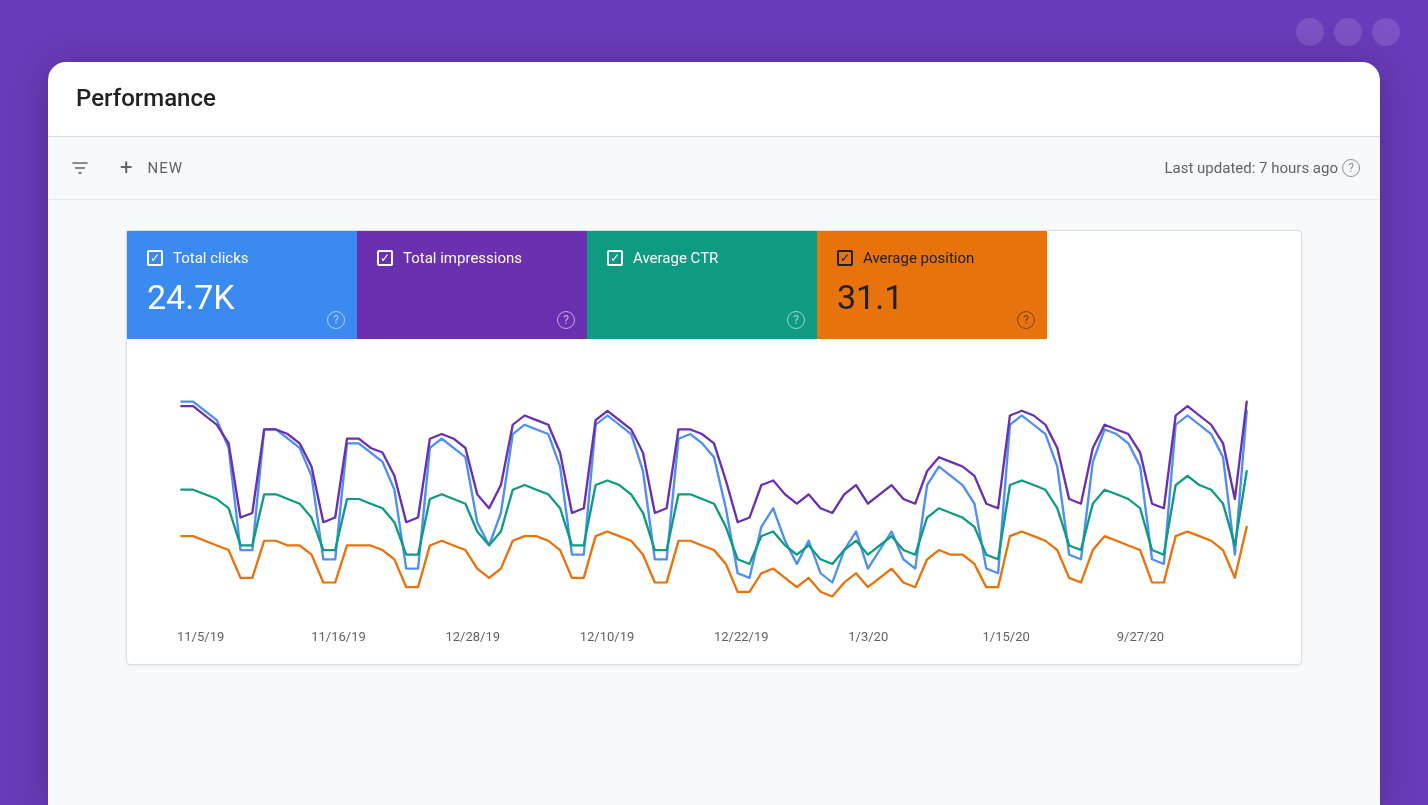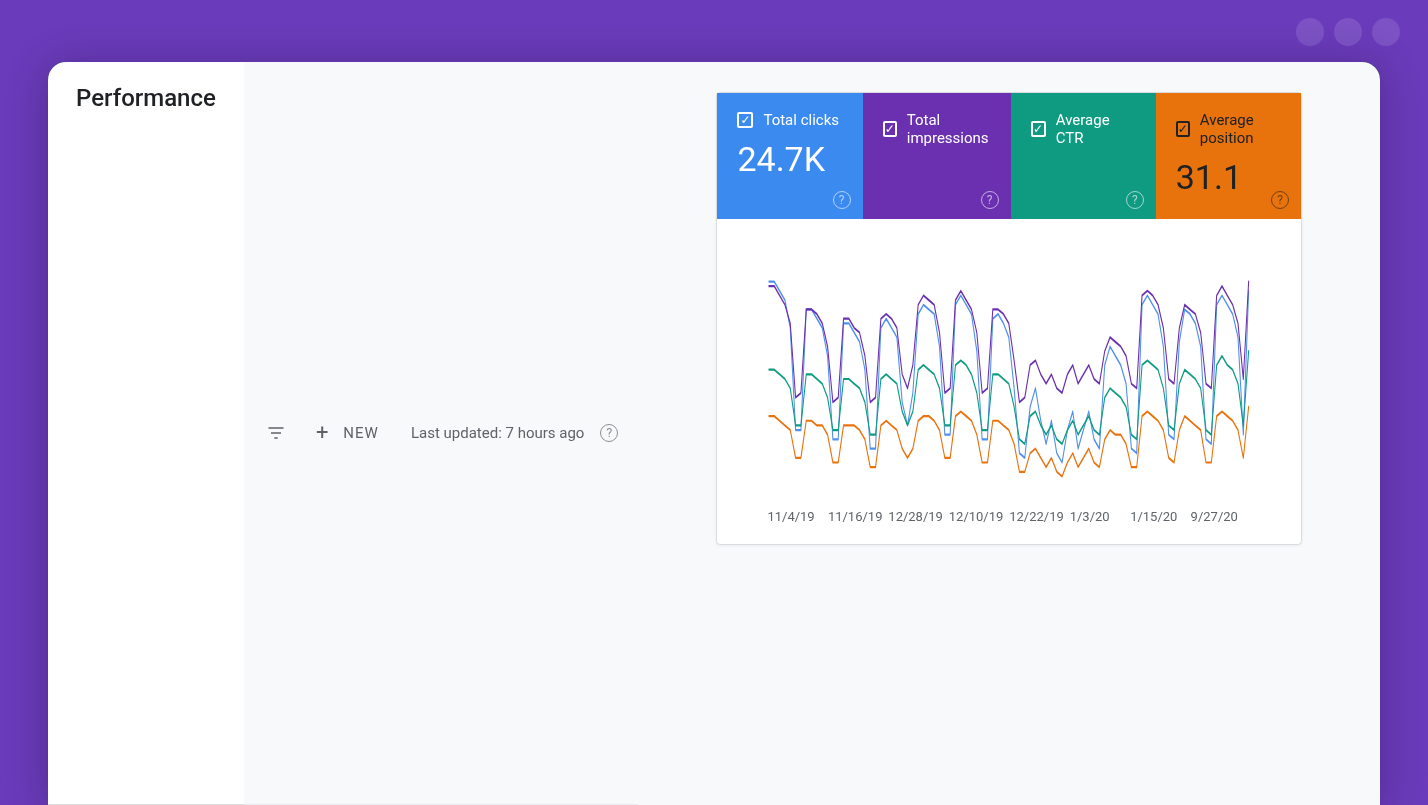--- a/index.html
+++ b/index.html
@@ -29,21 +29,21 @@
     background: #7c52c4;
   }
   .window {
     position: absolute;
     top: 62px; left: 48px; right: 48px; bottom: 0;
     background: #14532d;
     border-radius: 18px 18px 0 0;
     box-shadow: 0 4px 40px rgba(0,0,0,0.25);
     overflow: hidden;
     display: flex;
-    flex-direction: row;
+    flex-direction: column;
     justify-content: space-between;
   }
   .header {
     padding: 22px 28px 24px 28px;
     border-bottom: 1px solid #ddd;
     background: #fff;
   }
   .header-title {
     font-size: 24px;
     font-weight: 500;
@@ -88,21 +88,21 @@
     padding: 4px 8px;
     margin-left: 8px;
   }
   .new-btn .plus { font-size: 22px; line-height: 1; }
   .spacer { flex: 1; }
   .last-updated {
     color: #5f6368;
     font-size: 15px;
     display: flex;
     align-items: center;
-    gap: 16px;
+    gap: 4px;
   }
   .help-circle {
     width: 18px; height: 18px;
     border: 1.5px solid currentColor;
     border-radius: 50%;
     font-size: 12px;
     display:inline-flex; align-items:center; justify-content:center;
     opacity: .7;
   }
   .content {
@@ -238,21 +238,21 @@
 
         <div class="chart-area">
           <svg class="chart-svg" id="chart-svg" viewBox="0 0 1000 240" preserveAspectRatio="none">
               <polyline points="4,22.560000000000002 15.022222222222222,22.560000000000002 26.044444444444444,31.840000000000003 37.06666666666666,41.120000000000005 48.08888888888889,68.96000000000001 59.11111111111111,171.04 70.13333333333333,171.04 81.15555555555555,50.39999999999998 92.17777777777778,50.39999999999998 103.2,59.68000000000001 114.22222222222221,68.96000000000001 125.24444444444444,96.80000000000001 136.26666666666665,180.32 147.28888888888886,180.32 158.3111111111111,64.32 169.33333333333331,64.32 180.35555555555555,73.60000000000002 191.37777777777777,82.88 202.4,110.72 213.42222222222222,189.6 224.44444444444443,189.6 235.46666666666667,68.96000000000001 246.48888888888888,59.68000000000001 257.51111111111106,68.96000000000001 268.5333333333333,78.23999999999998 279.55555555555554,143.2 290.5777777777777,166.4 301.59999999999997,133.92000000000002 312.6222222222222,55.03999999999999 323.64444444444445,45.76000000000002 334.66666666666663,50.39999999999998 345.68888888888887,55.03999999999999 356.7111111111111,87.52000000000001 367.7333333333333,175.68 378.75555555555553,175.68 389.77777777777777,45.76000000000002 400.8,36.47999999999999 411.8222222222222,45.76000000000002 422.84444444444443,55.03999999999999 433.8666666666667,92.16 444.88888888888886,180.32 455.9111111111111,180.32 466.93333333333334,59.68000000000001 477.9555555555556,55.03999999999999 488.97777777777776,64.32 500,78.23999999999998 511.0222222222222,129.28 522.0444444444445,194.24 533.0666666666666,198.88 544.0888888888888,147.84 555.1111111111111,129.28 566.1333333333333,161.76 577.1555555555555,184.96 588.1777777777778,161.76 599.1999999999999,194.24 610.2222222222223,203.51999999999998 621.2444444444444,171.04 632.2666666666667,152.48000000000002 643.2888888888889,189.6 654.3111111111111,171.04 665.3333333333333,152.48000000000002 676.3555555555556,180.32 687.3777777777777,189.6 698.4,106.07999999999998 709.4222222222222,87.52000000000001 720.4444444444445,96.80000000000001 731.4666666666666,106.07999999999998 742.4888888888889,124.64 753.5111111111111,189.6 764.5333333333334,194.24 775.5555555555555,45.76000000000002 786.5777777777778,36.47999999999999 797.6,45.76000000000002 808.6222222222223,55.03999999999999 819.6444444444444,87.52000000000001 830.6666666666667,175.68 841.6888888888889,180.32 852.7111111111111,82.88 863.7333333333333,50.39999999999998 874.7555555555556,55.03999999999999 885.7777777777777,64.32 896.8000000000001,87.52000000000001 907.8222222222222,180.32 918.8444444444445,184.96 929.8666666666667,45.76000000000002 940.8888888888889,36.47999999999999 951.9111111111112,45.76000000000002 962.9333333333334,55.03999999999999 973.9555555555555,78.23999999999998 984.9777777777779,175.68 996,31.840000000000003" fill="none" stroke="#4f8fef" stroke-width="2.2" stroke-linejoin="round" stroke-linecap="round"></polyline>
               <polyline points="4,27.19999999999999 15.022222222222222,27.19999999999999 26.044444444444444,36.47999999999999 37.06666666666666,45.76000000000002 48.08888888888889,64.32 59.11111111111111,138.56 70.13333333333333,133.92000000000002 81.15555555555555,50.39999999999998 92.17777777777778,50.39999999999998 103.2,55.03999999999999 114.22222222222221,64.32 125.24444444444444,87.52000000000001 136.26666666666665,143.2 147.28888888888886,138.56 158.3111111111111,59.68000000000001 169.33333333333331,59.68000000000001 180.35555555555555,68.96000000000001 191.37777777777777,73.60000000000002 202.4,96.80000000000001 213.42222222222222,143.2 224.44444444444443,138.56 235.46666666666667,59.68000000000001 246.48888888888888,55.03999999999999 257.51111111111106,59.68000000000001 268.5333333333333,68.96000000000001 279.55555555555554,115.36 290.5777777777777,129.28 301.59999999999997,106.07999999999998 312.6222222222222,45.76000000000002 323.64444444444445,36.47999999999999 334.66666666666663,41.120000000000005 345.68888888888887,45.76000000000002 356.7111111111111,73.60000000000002 367.7333333333333,133.92000000000002 378.75555555555553,129.28 389.77777777777777,41.120000000000005 400.8,31.840000000000003 411.8222222222222,41.120000000000005 422.84444444444443,50.39999999999998 433.8666666666667,73.60000000000002 444.88888888888886,133.92000000000002 455.9111111111111,129.28 466.93333333333334,50.39999999999998 477.9555555555556,50.39999999999998 488.97777777777776,55.03999999999999 500,64.32 511.0222222222222,101.44 522.0444444444445,143.2 533.0666666666666,138.56 544.0888888888888,106.07999999999998 555.1111111111111,101.44 566.1333333333333,115.36 577.1555555555555,124.64 588.1777777777778,115.36 599.1999999999999,129.28 610.2222222222223,133.92000000000002 621.2444444444444,115.36 632.2666666666667,106.07999999999998 643.2888888888889,124.64 654.3111111111111,115.36 665.3333333333333,106.07999999999998 676.3555555555556,120 687.3777777777777,124.64 698.4,92.16 709.4222222222222,78.23999999999998 720.4444444444445,82.88 731.4666666666666,87.52000000000001 742.4888888888889,96.80000000000001 753.5111111111111,124.64 764.5333333333334,129.28 775.5555555555555,36.47999999999999 786.5777777777778,31.840000000000003 797.6,36.47999999999999 808.6222222222223,45.76000000000002 819.6444444444444,68.96000000000001 830.6666666666667,120 841.6888888888889,124.64 852.7111111111111,68.96000000000001 863.7333333333333,45.76000000000002 874.7555555555556,50.39999999999998 885.7777777777777,55.03999999999999 896.8000000000001,73.60000000000002 907.8222222222222,124.64 918.8444444444445,129.28 929.8666666666667,36.47999999999999 940.8888888888889,27.19999999999999 951.9111111111112,36.47999999999999 962.9333333333334,45.76000000000002 973.9555555555555,64.32 984.9777777777779,120 996,22.560000000000002" fill="none" stroke="#6a30b0" stroke-width="2.2" stroke-linejoin="round" stroke-linecap="round"></polyline>
               <polyline points="4,110.72 15.022222222222222,110.72 26.044444444444444,115.36 37.06666666666666,120 48.08888888888889,129.28 59.11111111111111,166.4 70.13333333333333,166.4 81.15555555555555,115.36 92.17777777777778,115.36 103.2,120 114.22222222222221,124.64 125.24444444444444,138.56 136.26666666666665,171.04 147.28888888888886,171.04 158.3111111111111,120 169.33333333333331,120 180.35555555555555,124.64 191.37777777777777,129.28 202.4,143.2 213.42222222222222,175.68 224.44444444444443,175.68 235.46666666666667,120 246.48888888888888,115.36 257.51111111111106,120 268.5333333333333,124.64 279.55555555555554,152.48000000000002 290.5777777777777,166.4 301.59999999999997,152.48000000000002 312.6222222222222,110.72 323.64444444444445,106.07999999999998 334.66666666666663,110.72 345.68888888888887,115.36 356.7111111111111,129.28 367.7333333333333,166.4 378.75555555555553,166.4 389.77777777777777,106.07999999999998 400.8,101.44 411.8222222222222,106.07999999999998 422.84444444444443,115.36 433.8666666666667,133.92000000000002 444.88888888888886,171.04 455.9111111111111,171.04 466.93333333333334,115.36 477.9555555555556,115.36 488.97777777777776,120 500,124.64 511.0222222222222,147.84 522.0444444444445,180.32 533.0666666666666,184.96 544.0888888888888,157.12 555.1111111111111,152.48000000000002 566.1333333333333,166.4 577.1555555555555,175.68 588.1777777777778,166.4 599.1999999999999,180.32 610.2222222222223,184.96 621.2444444444444,171.04 632.2666666666667,161.76 643.2888888888889,175.68 654.3111111111111,166.4 665.3333333333333,157.12 676.3555555555556,171.04 687.3777777777777,175.68 698.4,138.56 709.4222222222222,129.28 720.4444444444445,133.92000000000002 731.4666666666666,138.56 742.4888888888889,147.84 753.5111111111111,175.68 764.5333333333334,180.32 775.5555555555555,106.07999999999998 786.5777777777778,101.44 797.6,106.07999999999998 808.6222222222223,110.72 819.6444444444444,129.28 830.6666666666667,166.4 841.6888888888889,171.04 852.7111111111111,124.64 863.7333333333333,110.72 874.7555555555556,115.36 885.7777777777777,120 896.8000000000001,129.28 907.8222222222222,171.04 918.8444444444445,175.68 929.8666666666667,106.07999999999998 940.8888888888889,96.80000000000001 951.9111111111112,106.07999999999998 962.9333333333334,110.72 973.9555555555555,124.64 984.9777777777779,166.4 996,92.16" fill="none" stroke="#0f9b82" stroke-width="2.2" stroke-linejoin="round" stroke-linecap="round"></polyline>
               <polyline points="4,157.12 15.022222222222222,157.12 26.044444444444444,161.76 37.06666666666666,166.4 48.08888888888889,171.04 59.11111111111111,198.88 70.13333333333333,198.88 81.15555555555555,161.76 92.17777777777778,161.76 103.2,166.4 114.22222222222221,166.4 125.24444444444444,175.68 136.26666666666665,203.51999999999998 147.28888888888886,203.51999999999998 158.3111111111111,166.4 169.33333333333331,166.4 180.35555555555555,166.4 191.37777777777777,171.04 202.4,180.32 213.42222222222222,208.16 224.44444444444443,208.16 235.46666666666667,166.4 246.48888888888888,161.76 257.51111111111106,166.4 268.5333333333333,171.04 279.55555555555554,189.6 290.5777777777777,198.88 301.59999999999997,189.6 312.6222222222222,161.76 323.64444444444445,157.12 334.66666666666663,157.12 345.68888888888887,161.76 356.7111111111111,171.04 367.7333333333333,198.88 378.75555555555553,198.88 389.77777777777777,157.12 400.8,152.48000000000002 411.8222222222222,157.12 422.84444444444443,161.76 433.8666666666667,175.68 444.88888888888886,203.51999999999998 455.9111111111111,203.51999999999998 466.93333333333334,161.76 477.9555555555556,161.76 488.97777777777776,166.4 500,171.04 511.0222222222222,184.96 522.0444444444445,212.8 533.0666666666666,212.8 544.0888888888888,194.24 555.1111111111111,189.6 566.1333333333333,198.88 577.1555555555555,208.16 588.1777777777778,198.88 599.1999999999999,212.8 610.2222222222223,217.44 621.2444444444444,203.51999999999998 632.2666666666667,194.24 643.2888888888889,208.16 654.3111111111111,198.88 665.3333333333333,189.6 676.3555555555556,203.51999999999998 687.3777777777777,208.16 698.4,180.32 709.4222222222222,171.04 720.4444444444445,175.68 731.4666666666666,175.68 742.4888888888889,184.96 753.5111111111111,208.16 764.5333333333334,208.16 775.5555555555555,157.12 786.5777777777778,152.48000000000002 797.6,157.12 808.6222222222223,161.76 819.6444444444444,171.04 830.6666666666667,198.88 841.6888888888889,203.51999999999998 852.7111111111111,171.04 863.7333333333333,157.12 874.7555555555556,161.76 885.7777777777777,166.4 896.8000000000001,171.04 907.8222222222222,203.51999999999998 918.8444444444445,203.51999999999998 929.8666666666667,157.12 940.8888888888889,152.48000000000002 951.9111111111112,157.12 962.9333333333334,161.76 973.9555555555555,171.04 984.9777777777779,198.88 996,147.84" fill="none" stroke="#e8720c" stroke-width="2.2" stroke-linejoin="round" stroke-linecap="round"></polyline>
             </svg>
         </div>
         <div class="x-ticks" id="x-ticks">
-            <div class="x-tick">11/4/19</div>
+            <div class="x-tick">11/5/19</div>
             <div class="x-tick">11/16/19</div>
             <div class="x-tick">12/28/19</div>
             <div class="x-tick">12/10/19</div>
             <div class="x-tick">12/22/19</div>
             <div class="x-tick">1/3/20</div>
             <div class="x-tick">1/15/20</div>
             <div class="x-tick">9/27/20</div>
           </div>
 
       </div>

